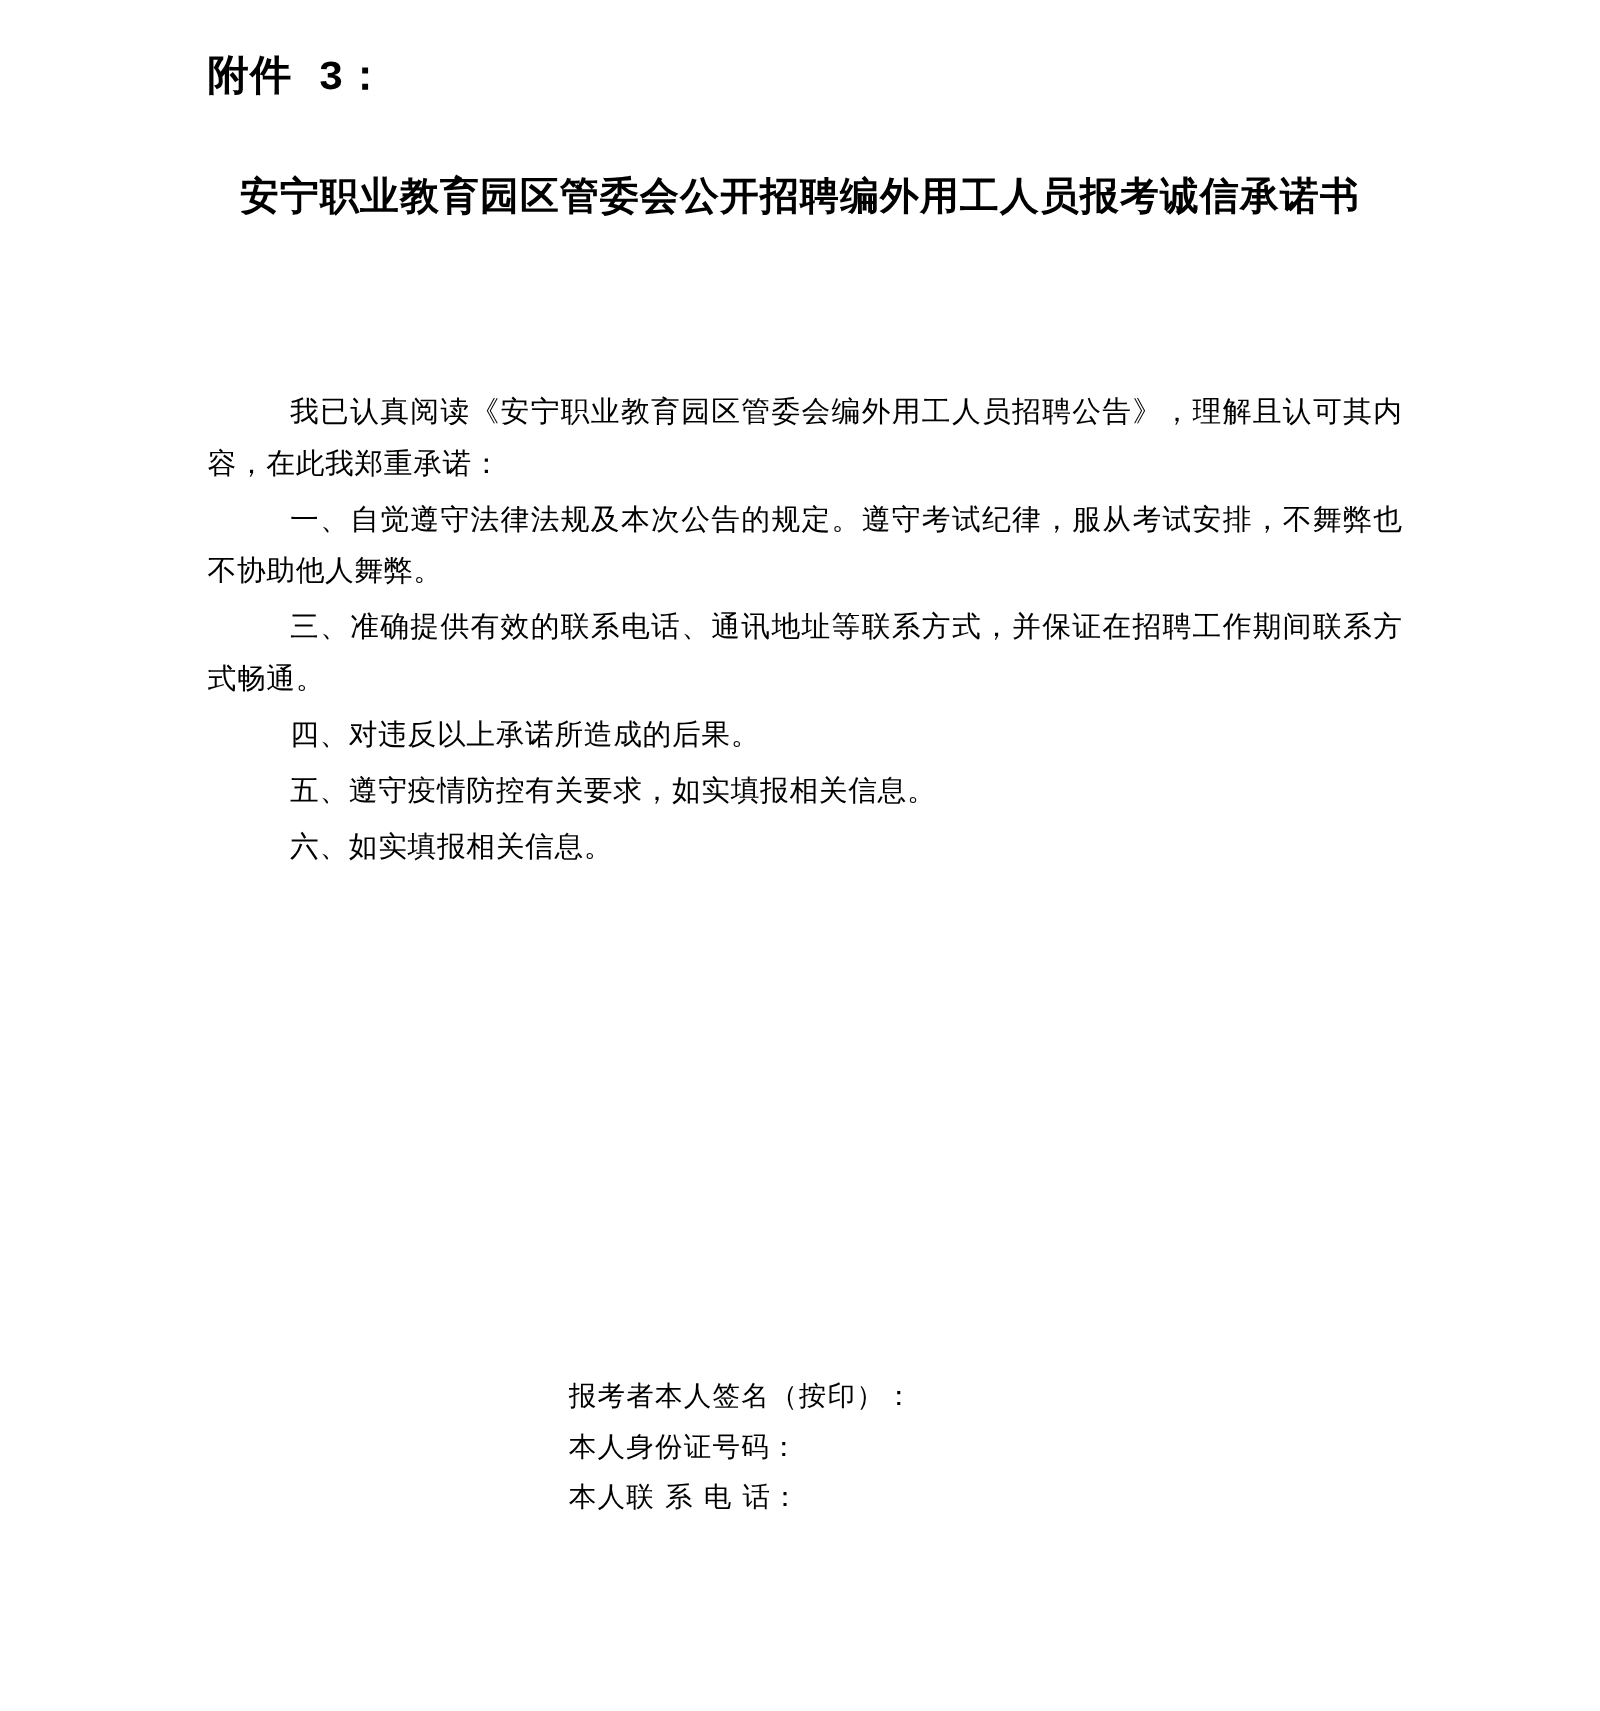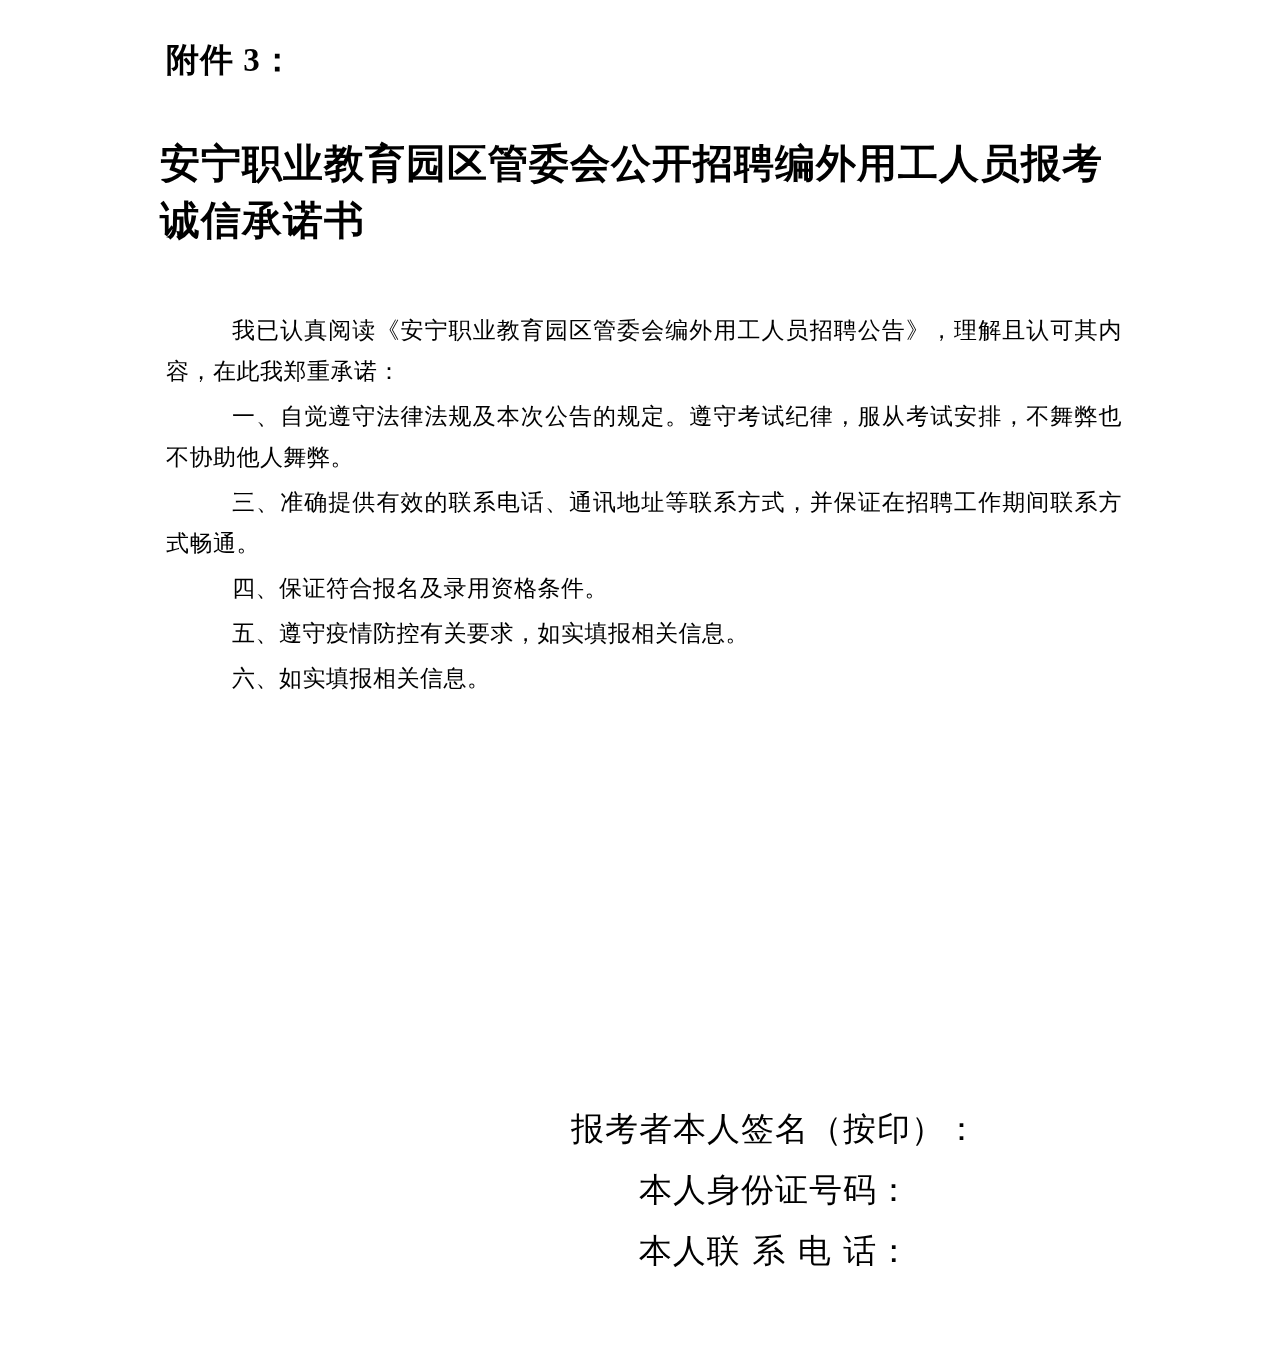--- a/index.html
+++ b/index.html
@@ -24,28 +24,29 @@
     box-sizing: border-box;
     padding: 0;
   }
   .attachment-label {
     position: absolute;
     left: 166px;
     top: 38px;
     font-size: 33px;
     font-weight: bold;
     letter-spacing: 1px;
-    font-family: Liberation Serif, serif;
+    font-family: Liberation Mono, monospace;
   }
   .doc-title {
     position: absolute;
     left: 160px;
     top: 135px;
     width: 960px;
-    font-size: 40px;
+    text-align: center;
+    font-size: 31px;
     font-weight: bold;
     line-height: 1.42;
     letter-spacing: 1px;
     font-family: "DejaVu Sans", "Liberation Sans", sans-serif;
   }
   .body-block {
     position: absolute;
     left: 166px;
     top: 310px;
     width: 956px;
@@ -61,25 +62,24 @@
   .indent {
     text-indent: 66px;
   }
   .sign-block {
     position: absolute;
     left: 455px;
     top: 1098px;
     width: 640px;
   }
   .sign-line {
-    font-size: 33px;
+    font-size: 22px;
     line-height: 1.85;
     letter-spacing: 1px;
     white-space: pre;
-    text-align: center;
   }
   .date-line {
     position: absolute;
     left: 780px;
     top: 1318px;
     font-size: 33px;
     letter-spacing: 1px;
     white-space: pre;
   }
 </style>
@@ -89,21 +89,21 @@
 <div class="page">
 
   <div class="attachment-label">附件 3：</div>
 
   <div class="doc-title">安宁职业教育园区管委会公开招聘编外用工人员报考诚信承诺书</div>
 
   <div class="body-block">
     <p class="para indent">我已认真阅读《安宁职业教育园区管委会编外用工人员招聘公告》，理解且认可其内容，在此我郑重承诺：</p>
     <p class="para indent">一、自觉遵守法律法规及本次公告的规定。遵守考试纪律，服从考试安排，不舞弊也不协助他人舞弊。</p>
     <p class="para indent">三、准确提供有效的联系电话、通讯地址等联系方式，并保证在招聘工作期间联系方式畅通。</p>
-    <p class="para indent">四、保证符合报名及录用资格条件。</p>
+    <p class="para indent">四、对违反以上承诺所造成的后果。</p>
     <p class="para indent">五、遵守疫情防控有关要求，如实填报相关信息。</p>
     <p class="para indent">六、如实填报相关信息。</p>
   </div>
 
   <div class="sign-block">
     <div class="sign-line">报考者本人签名（按印）：</div>
     <div class="sign-line">本人身份证号码：</div>
     <div class="sign-line">本人联 系 电 话：</div>
   </div>
 

